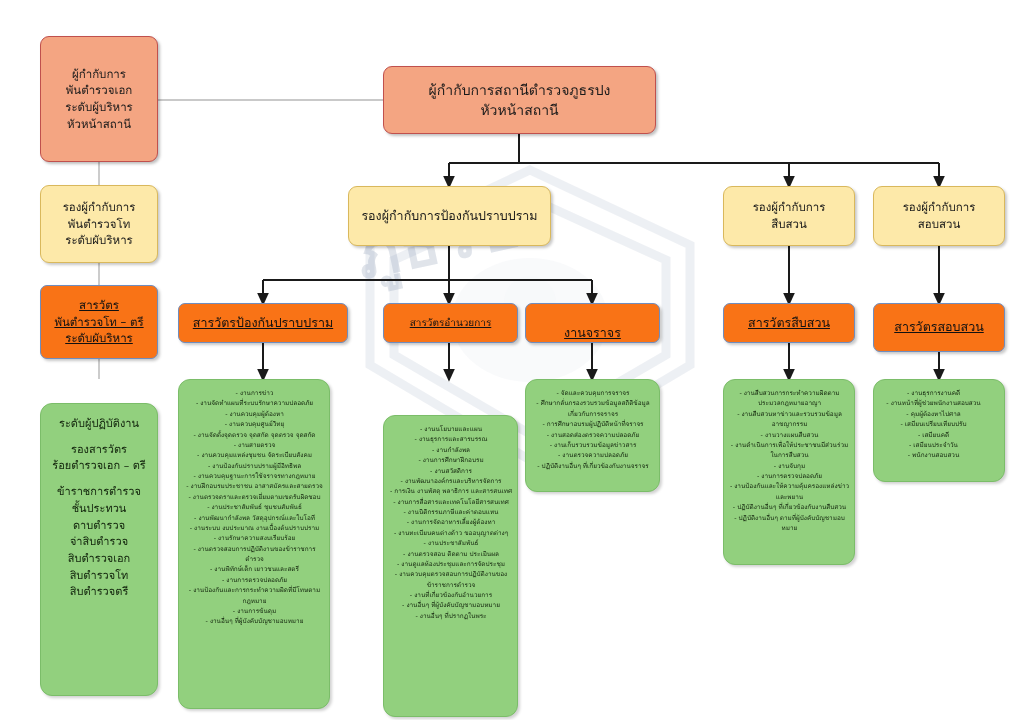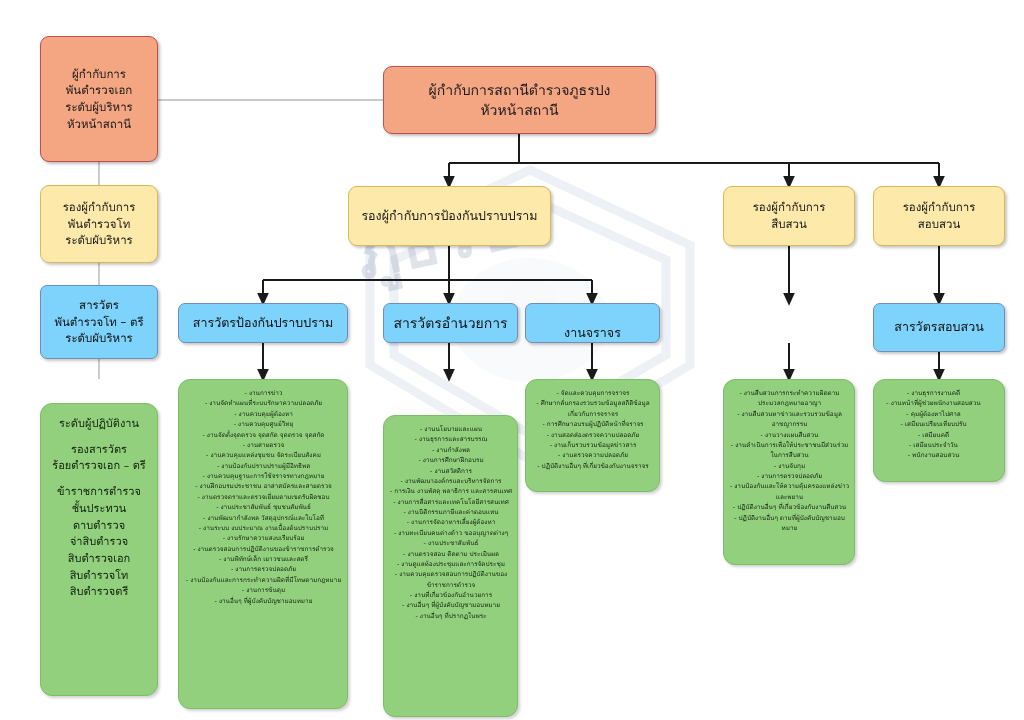--- a/index.html
+++ b/index.html
@@ -61,25 +61,26 @@
     box-shadow:2px 2px 3px rgba(0,0,0,.25);
   }
   .yellow{
     background:#fde9a9;
     border:1.3px solid #d9b85c;
     border-radius:9px;
     color:#1a1a1a;
     box-shadow:2px 2px 3px rgba(0,0,0,.22);
   }
   .blue{
-    background:#7dd3fc;
+    background:#f97316;
     border:1.3px solid #6f8dbf;
     border-radius:7px;
     color:#111;
     box-shadow:2px 2px 3px rgba(0,0,0,.22);
+    text-decoration:underline;
   }
   .green{
     background:#92d07e;
     border:1.2px solid #7bbd69;
     border-radius:12px;
     color:#12240c;
     box-shadow:2px 2px 3px rgba(0,0,0,.18);
     align-items:flex-start;
     justify-content:flex-start;
   }
@@ -89,28 +90,28 @@
   #n-root-main{left:383px; top:66px;  width:273px; height:68px;  font-size:14px;}
 
   #n-deputy-left{left:40px;  top:185px; width:118px; height:78px;  font-size:11.5px;}
   #n-dep-prevent{left:348px; top:186px; width:203px; height:60px;  font-size:12.5px;}
   #n-dep-intel{  left:723px; top:186px; width:132px; height:60px;  font-size:11.5px;}
   #n-dep-inquiry{left:873px; top:186px; width:132px; height:60px;  font-size:11.5px;}
 
   #n-insp-left{left:40px; top:285px; width:118px; height:74px; font-size:11.5px;}
 
   #n-div-prevent{left:178px; top:303px; width:170px; height:40px; font-size:12.5px;}
-  #n-div-admin{  left:383px; top:303px; width:135px; height:40px; font-size:14px;}
+  #n-div-admin{  left:383px; top:303px; width:135px; height:40px; font-size:10px;}
   #n-div-traffic{left:525px; top:303px; width:135px; height:40px; font-size:12.5px;justify-content:flex-end;}
   #n-div-intel{  left:723px; top:303px; width:132px; height:40px; font-size:12.5px;}
   #n-div-inquiry{left:873px; top:303px; width:132px; height:49px; font-size:12.5px;}
 
   #n-green-left{left:40px;  top:379px; width:118px; height:293px; font-size:11px;
                 align-items:center;justify-content:flex-start;padding:12px 4px 8px;margin-top:24px;}
-  #n-green-prevent{left:178px; top:379px; width:170px; height:330px; font-size:6.4px; padding:8px 5px 6px 6px;}
+  #n-green-prevent{left:178px; top:379px; width:152px; height:330px; font-size:6.4px; padding:8px 5px 6px 6px;}
   #n-green-admin{  left:383px; top:379px; width:135px; height:302px; font-size:6.4px; padding:8px 4px 6px 5px;margin-top:36px;}
   #n-green-traffic{left:525px; top:379px; width:135px; height:113px; font-size:6.4px; padding:8px 4px 6px 5px;}
   #n-green-intel{  left:723px; top:379px; width:132px; height:186px; font-size:6.4px; padding:8px 4px 6px 5px;}
   #n-green-inquiry{left:873px; top:379px; width:132px; height:103px; font-size:6.4px; padding:8px 16px 6px 5px;}
 
   .green .item{display:block;width:100%;line-height:1.62;white-space:normal;}
   #n-green-left .item{line-height:1.52;text-align:center;}
   #n-green-left .gap{display:block;height:9px;}
 </style>
 </head>
@@ -205,20 +206,23 @@
   </div>
 
   <div class="node blue" id="n-div-prevent">
     <span class="ln">สารวัตรป้องกันปราบปราม</span>
   </div>
   <div class="node blue" id="n-div-admin">
     <span class="ln">สารวัตรอำนวยการ</span>
   </div>
   <div class="node blue" id="n-div-traffic">
     <span class="ln">งานจราจร</span>
+  </div>
+  <div class="node blue" id="n-div-intel">
+    <span class="ln">สารวัตรสืบสวน</span>
   </div>
   <div class="node blue" id="n-div-inquiry">
     <span class="ln">สารวัตรสอบสวน</span>
   </div>
 
   <div class="node green" id="n-green-left">
     <span class="item">ระดับผู้ปฏิบัติงาน</span>
     <span class="gap"></span>
     <span class="item">รองสารวัตร</span>
     <span class="item">ร้อยตำรวจเอก – ตรี</span>

